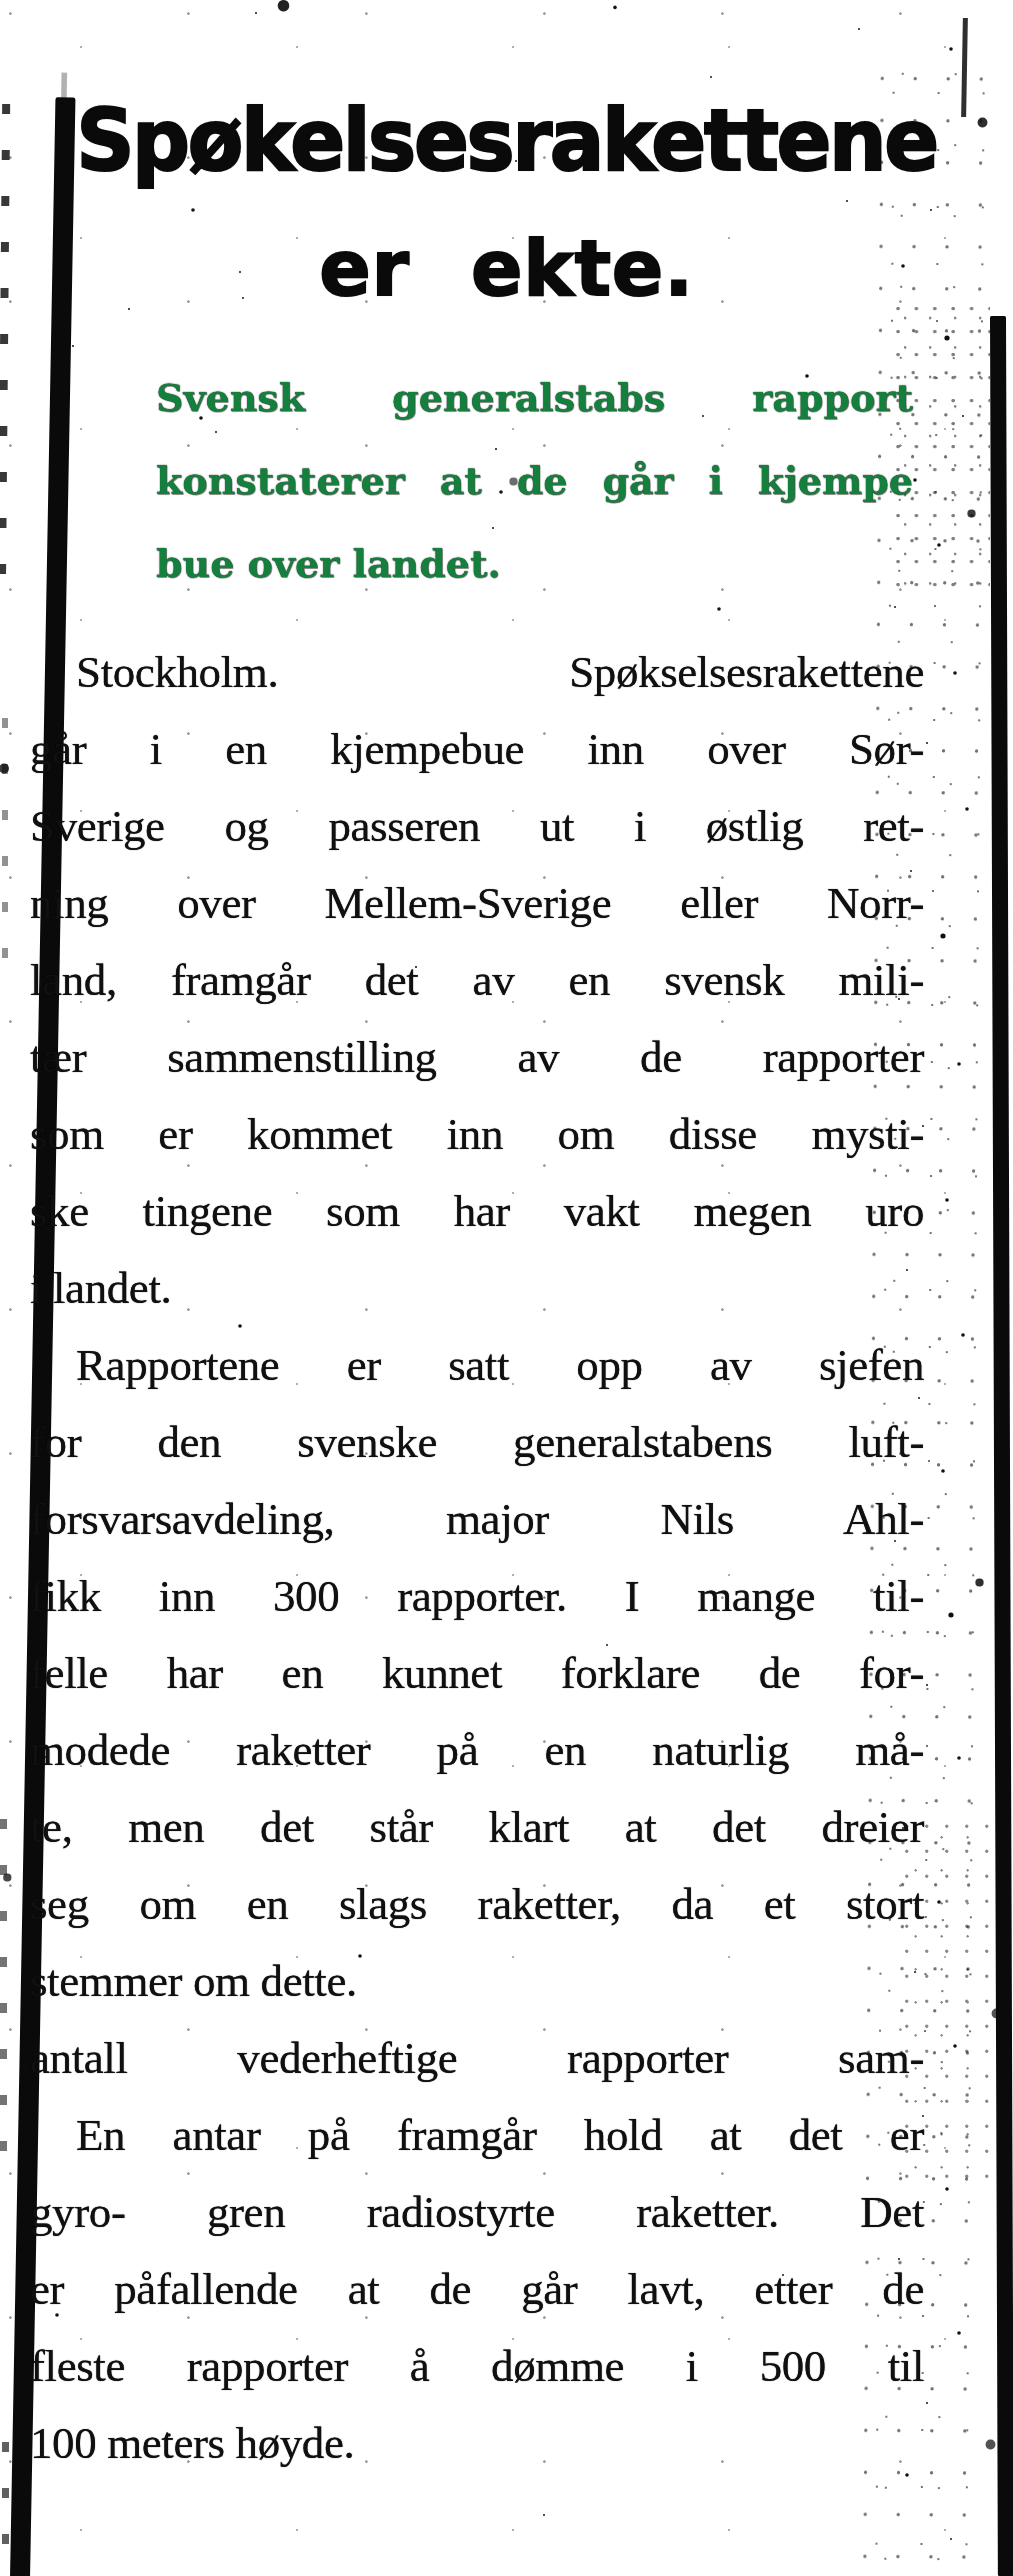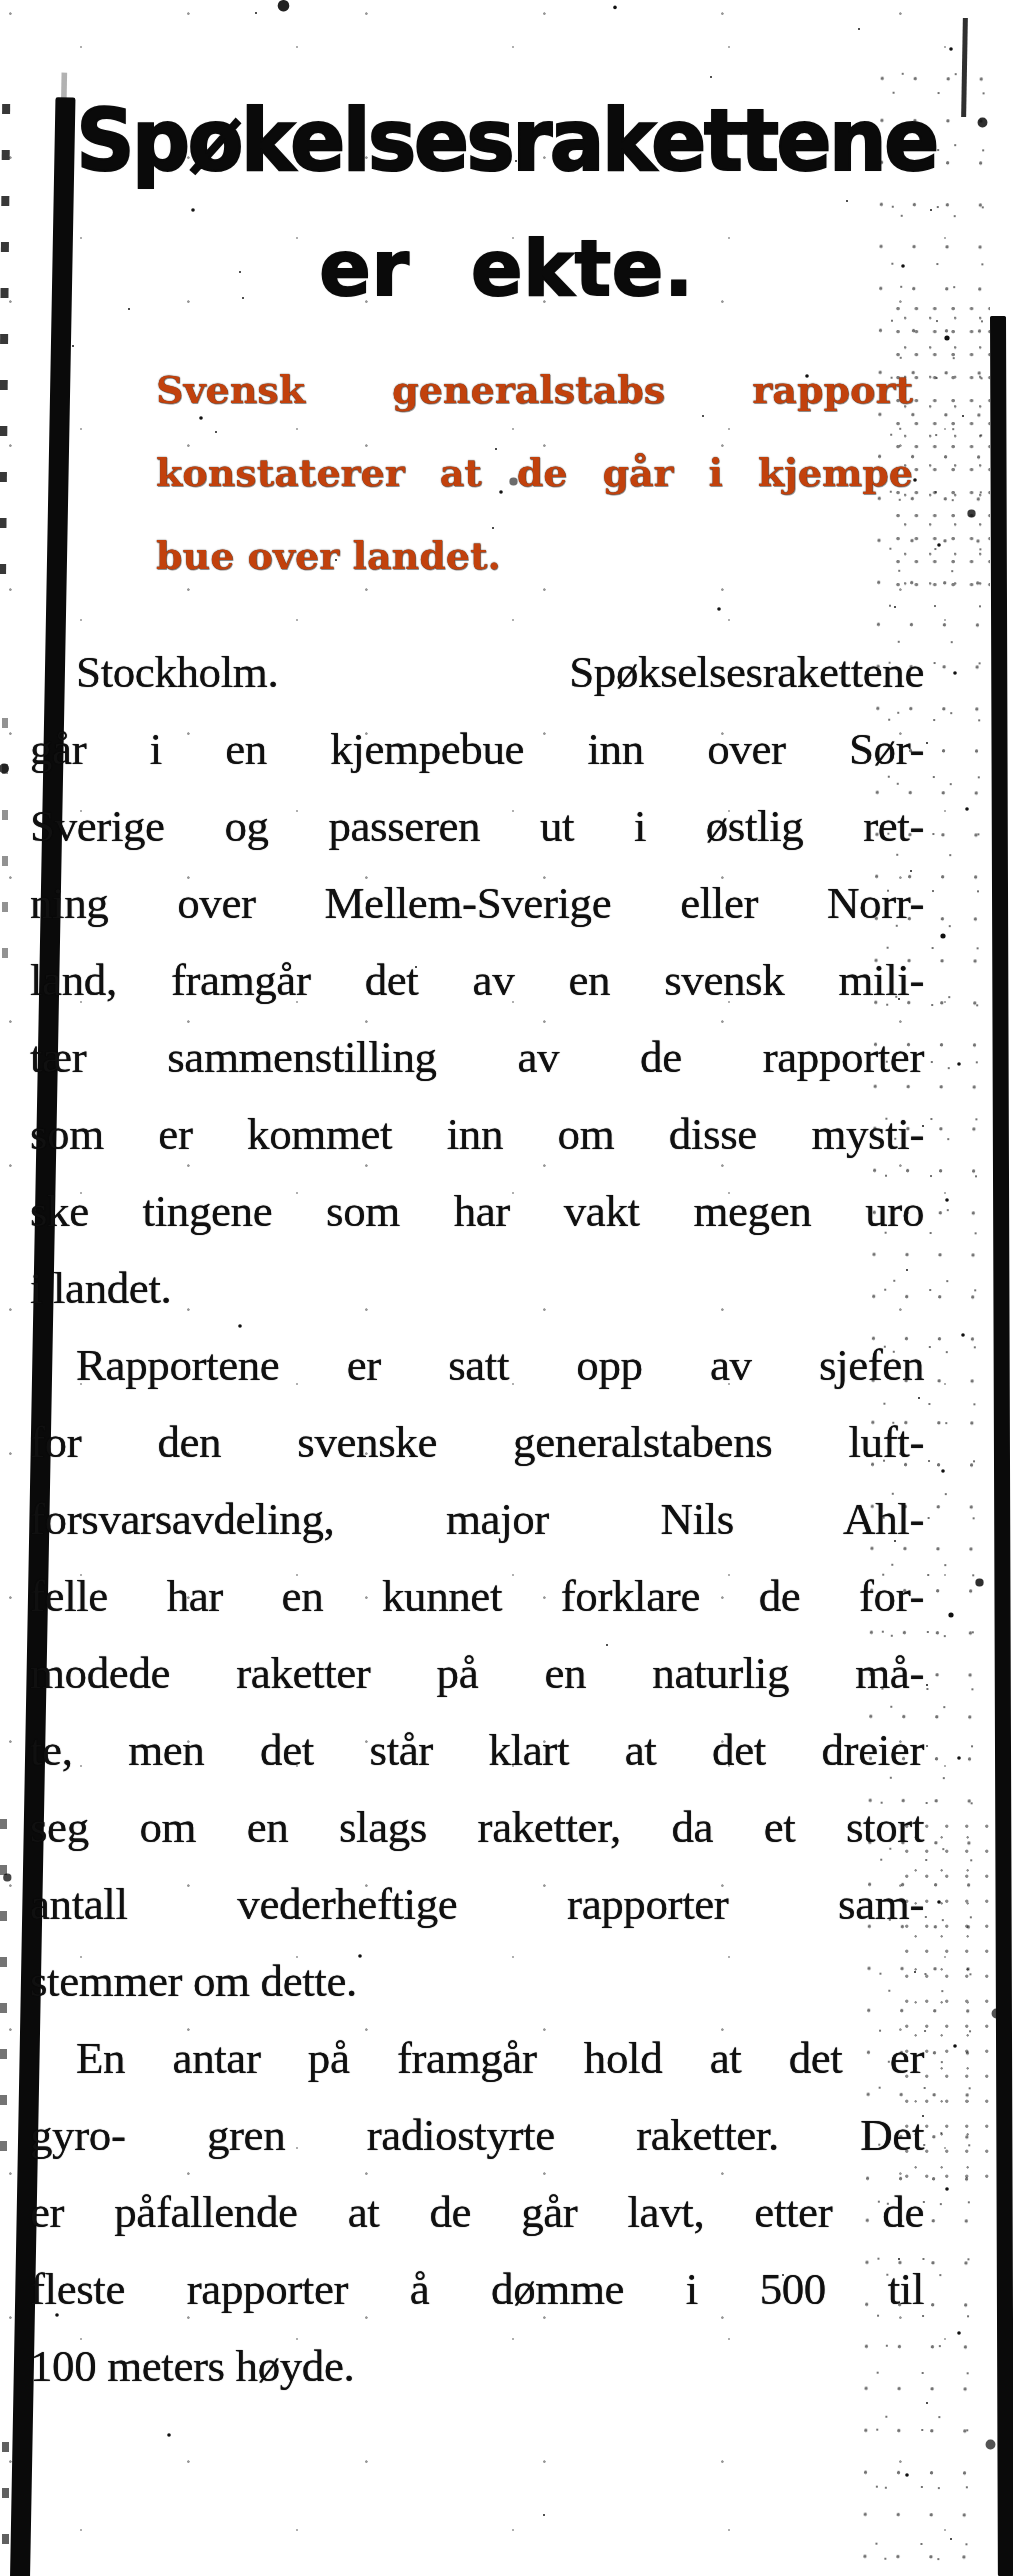--- a/index.html
+++ b/index.html
@@ -33,23 +33,23 @@
     text-shadow:0 0 1.6px rgba(0,0,0,.8);
   }
   .hl2 {
     font-size:76px; line-height:120px; letter-spacing:0.8px; word-spacing:34px;
     -webkit-text-stroke:1.8px #0a0a0a; margin-top:8px;
     text-shadow:0 0 1.6px rgba(0,0,0,.8);
     text-align:center;
   }
   
   .subhead {
-    position:absolute; top:348px; left:156px; width:757px;
+    position:absolute; top:356px; left:156px; width:757px;
     font-family:"DejaVu Serif", serif; font-weight:bold;
-    font-size:38px; line-height:83px; color:#c2410c;
+    font-size:38px; line-height:83px; color:#15803d;
     text-shadow:0 0 1.3px rgba(0,0,0,.9), 0.8px 0.8px 0 rgba(0,0,0,.35);
   }
   .subline { text-align:justify; text-align-last:justify; }
   .subline.last { text-align-last:left; }
   
   .bodytext {
     position:absolute; top:634px; left:30px; width:894px;
     font-family:Liberation Serif, serif; font-size:45px; line-height:77px;
     color:#101010;
     text-shadow:0 0 0.9px rgba(0,0,0,.9);
@@ -170,26 +170,27 @@
       <div class="bl">Sverige og passeren ut i østlig ret-</div>
       <div class="bl">ning over Mellem-Sverige eller Norr-</div>
       <div class="bl">land, framgår det av en svensk mili-</div>
       <div class="bl">tær sammenstilling av de rapporter</div>
       <div class="bl">som er kommet inn om disse mysti-</div>
       <div class="bl">ske tingene som har vakt megen uro</div>
       <div class="bl last">i landet.</div>
       <div class="bl indent">Rapportene er satt opp av sjefen</div>
       <div class="bl">for den svenske generalstabens luft-</div>
       <div class="bl">forsvarsavdeling, major Nils Ahl-</div>
+      <div class="bl">fikk inn 300 rapporter. I mange til-</div>
       <div class="bl">felle har en kunnet forklare de for-</div>
       <div class="bl">modede raketter på en naturlig må-</div>
       <div class="bl">te, men det står klart at det dreier</div>
       <div class="bl">seg om en slags raketter, da et stort</div>
+      <div class="bl last">stemmer om dette.</div>
       <div class="bl">antall vederheftige rapporter sam-</div>
-      <div class="bl last">stemmer om dette.</div>
       <div class="bl indent">En antar på framgår hold at det er</div>
       <div class="bl">gyro- gren radiostyrte raketter. Det</div>
       <div class="bl">er påfallende at de går lavt, etter de</div>
       <div class="bl">fleste rapporter å dømme i 500 til</div>
       <div class="bl last">100 meters høyde.</div>
     </div>
   </article>
 
 </div>
 

